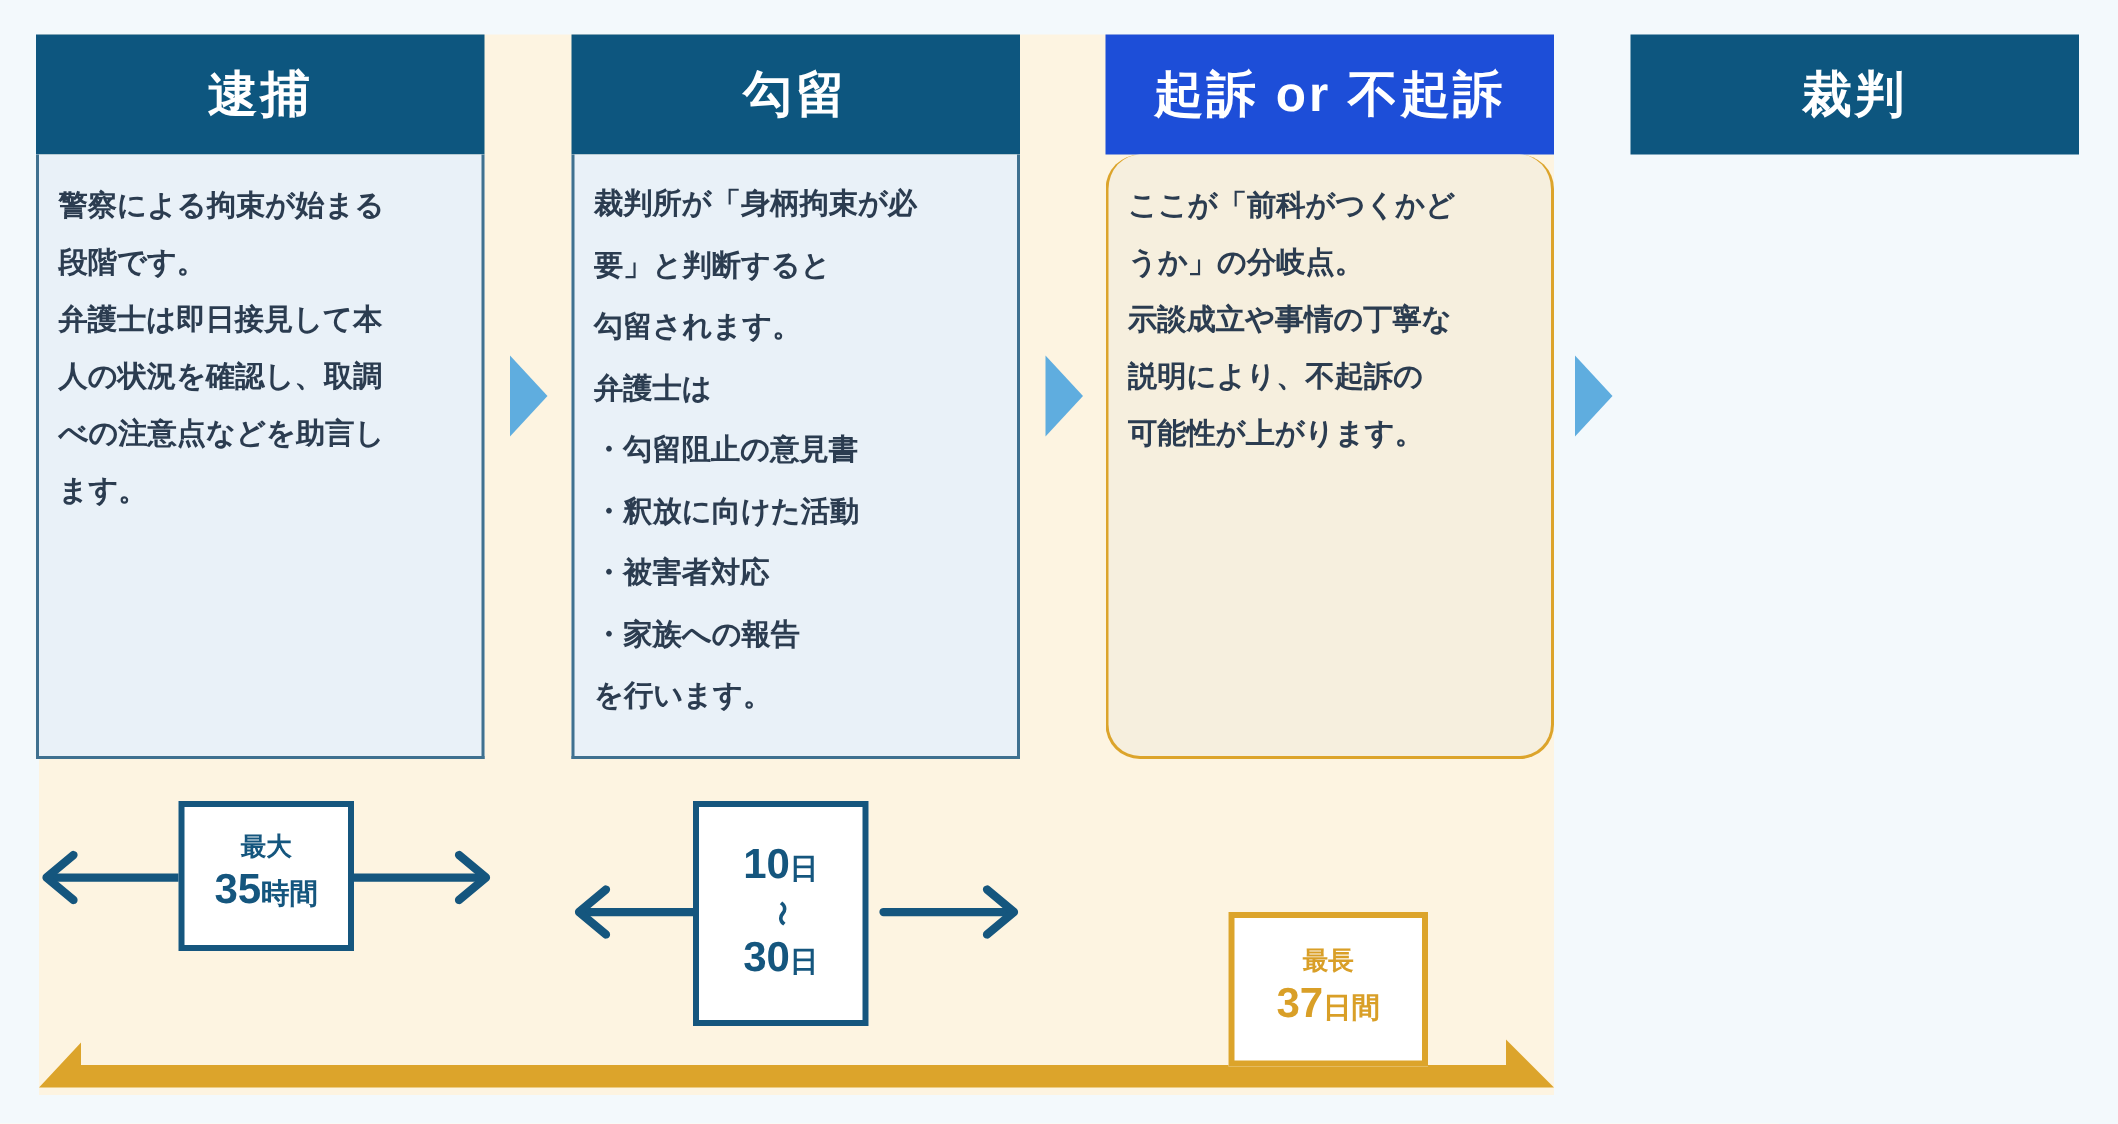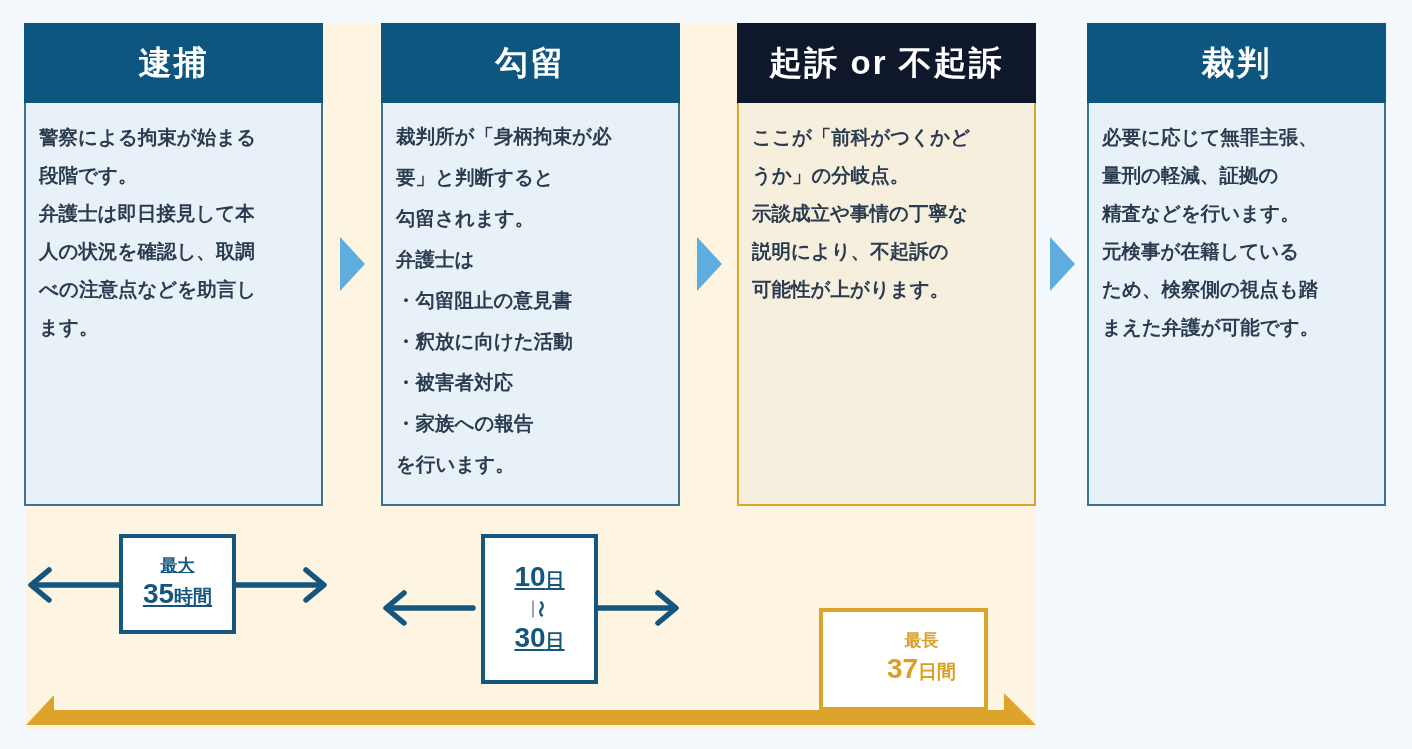--- a/index.html
+++ b/index.html
@@ -27,22 +27,22 @@
   }
   .stage .bd{
     flex:1;box-sizing:border-box;
     padding:15px 13px 10px 13px;
     font-size:19.5px;font-weight:700;color:#2B3C50;
     line-height:38px;white-space:pre-line;
     border:2px solid;border-top:none;
   }
   .stage.blue .hd{background:#0D567F;}
   .stage.blue .bd{background:#E9F1F8;border-color:#3F7190;}
-  .stage.gold .hd{background:#0f172a;}
-  .stage.gold .bd{background:#F6EFDE;border-color:#DCA42B;}
+  .stage.gold .hd{background:#1d4ed8;}
+  .stage.gold .bd{background:#F6EFDE;border-color:#DCA42B;border-radius:23px;}
   #stage-0{left:24px;}
   #stage-1{left:381px;}
   #stage-1 .bd{line-height:41px;padding-top:13px;}
   #stage-2{left:737px;}
   #stage-3{left:1087px;}
   
   .flow-arrow{
     position:absolute;top:237px;width:0;height:0;
     border-left:25px solid #5FADDF;
     border-top:27px solid transparent;
@@ -52,28 +52,28 @@
   #flow-arrow-2{left:697px;}
   #flow-arrow-3{left:1050px;}
   
   #overlay{position:absolute;left:0;top:0;width:1412px;height:749px;}
   
   .badge{
     position:absolute;background:#FFFFFF;box-sizing:content-box;
     display:flex;flex-direction:column;align-items:center;justify-content:center;
     text-align:center;font-weight:700;
   }
-  .badge.navy{border:4px solid #15567E;color:#15567E;text-decoration:underline;}
-  .badge.goldb{border:4px solid #DCA42B;color:#D99F27;padding-left:36px;}
+  .badge.navy{border:4px solid #15567E;color:#15567E;}
+  .badge.goldb{border:4px solid #DCA42B;color:#D99F27;}
   .b-top{font-size:17px;line-height:22px;}
   .b-main{font-size:28px;line-height:34px;}
   .b-main .unit{font-size:19px;}
   .b-tilde{font-size:17px;line-height:24px;transform:rotate(90deg);}
   #badge-72h{left:119px;top:534px;width:109px;height:92px;}
-  #badge-days{left:481px;top:534px;width:109px;height:142px;}
+  #badge-days{left:462px;top:534px;width:109px;height:142px;}
   #badge-23d{left:819px;top:608px;width:125px;height:95px;}
 </style>
 </head>
 <body>
 
 <div id="canvas">
 
   <div class="cream"></div>
 
   <section class="stage blue" id="stage-0">
@@ -103,26 +103,20 @@
     <header class="hd">起訴 or 不起訴</header>
     <div class="bd">ここが「前科がつくかど
 うか」の分岐点。
 示談成立や事情の丁寧な
 説明により、不起訴の
 可能性が上がります。</div>
   </section>
 
   <section class="stage blue" id="stage-3">
     <header class="hd">裁判</header>
-    <div class="bd">必要に応じて無罪主張、
-量刑の軽減、証拠の
-精査などを行います。
-元検事が在籍している
-ため、検察側の視点も踏
-まえた弁護が可能です。</div>
   </section>
 
   <div class="flow-arrow" id="flow-arrow-1"></div>
   <div class="flow-arrow" id="flow-arrow-2"></div>
   <div class="flow-arrow" id="flow-arrow-3"></div>
 
   <svg id="overlay" viewBox="0 0 1412 749" aria-hidden="true">
     <g stroke="#15567E" stroke-width="5.5" fill="none" stroke-linecap="round" stroke-linejoin="round">
 
       <g>

